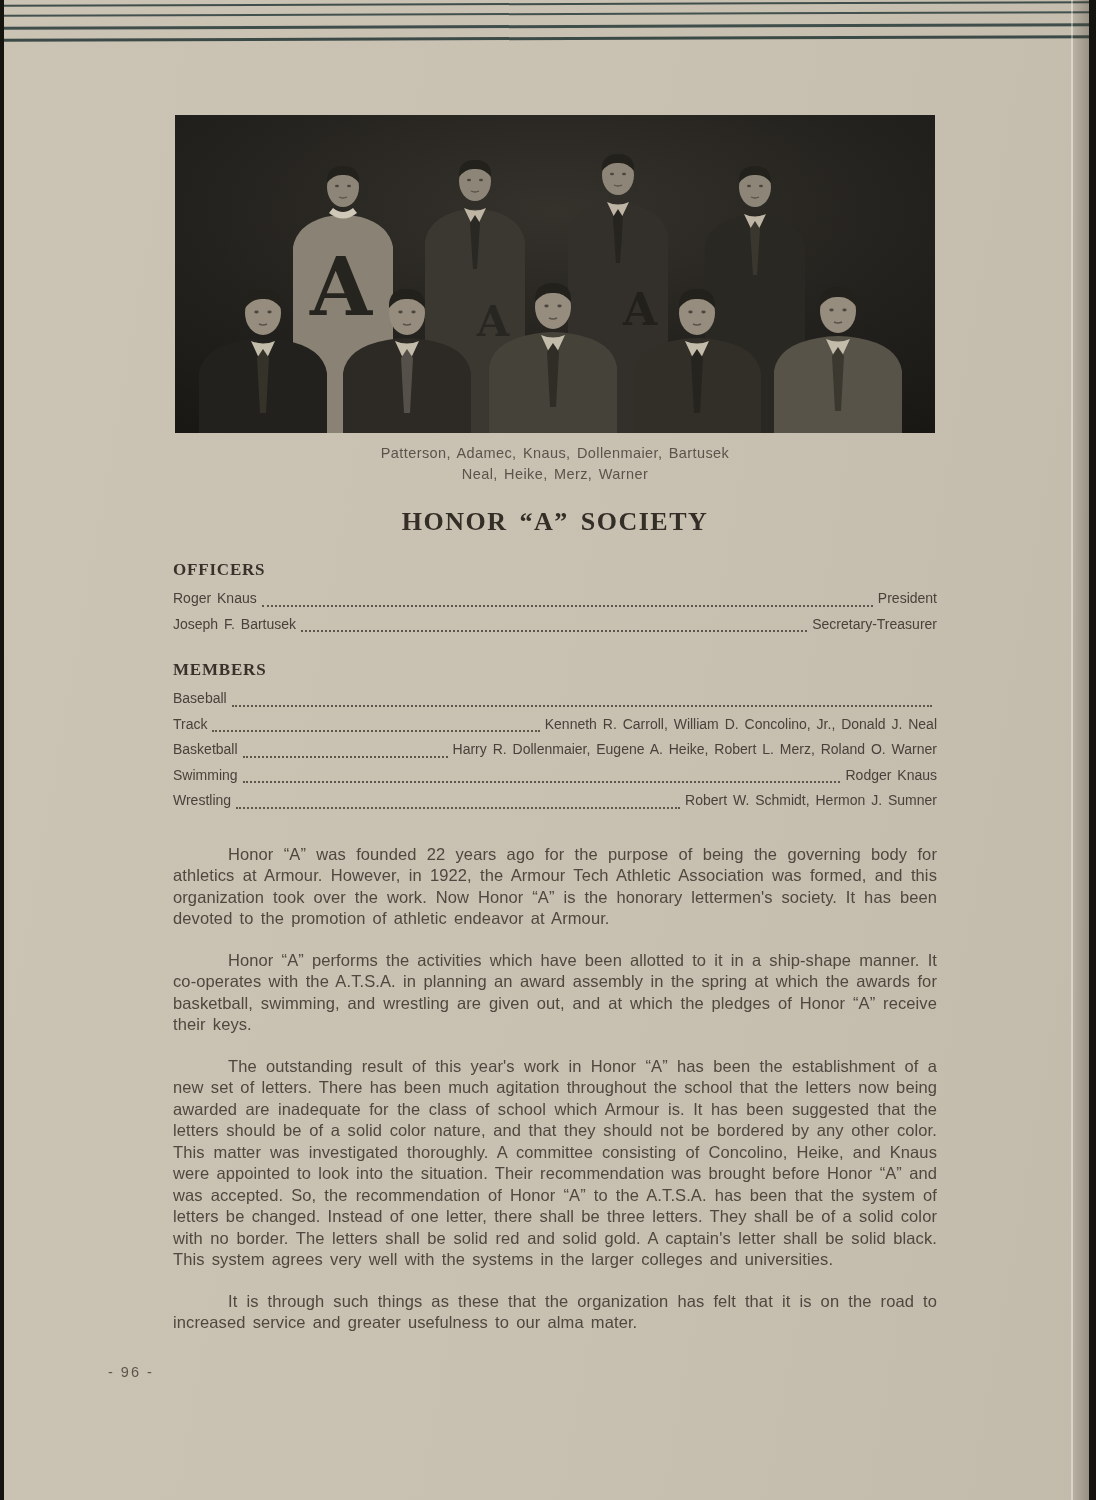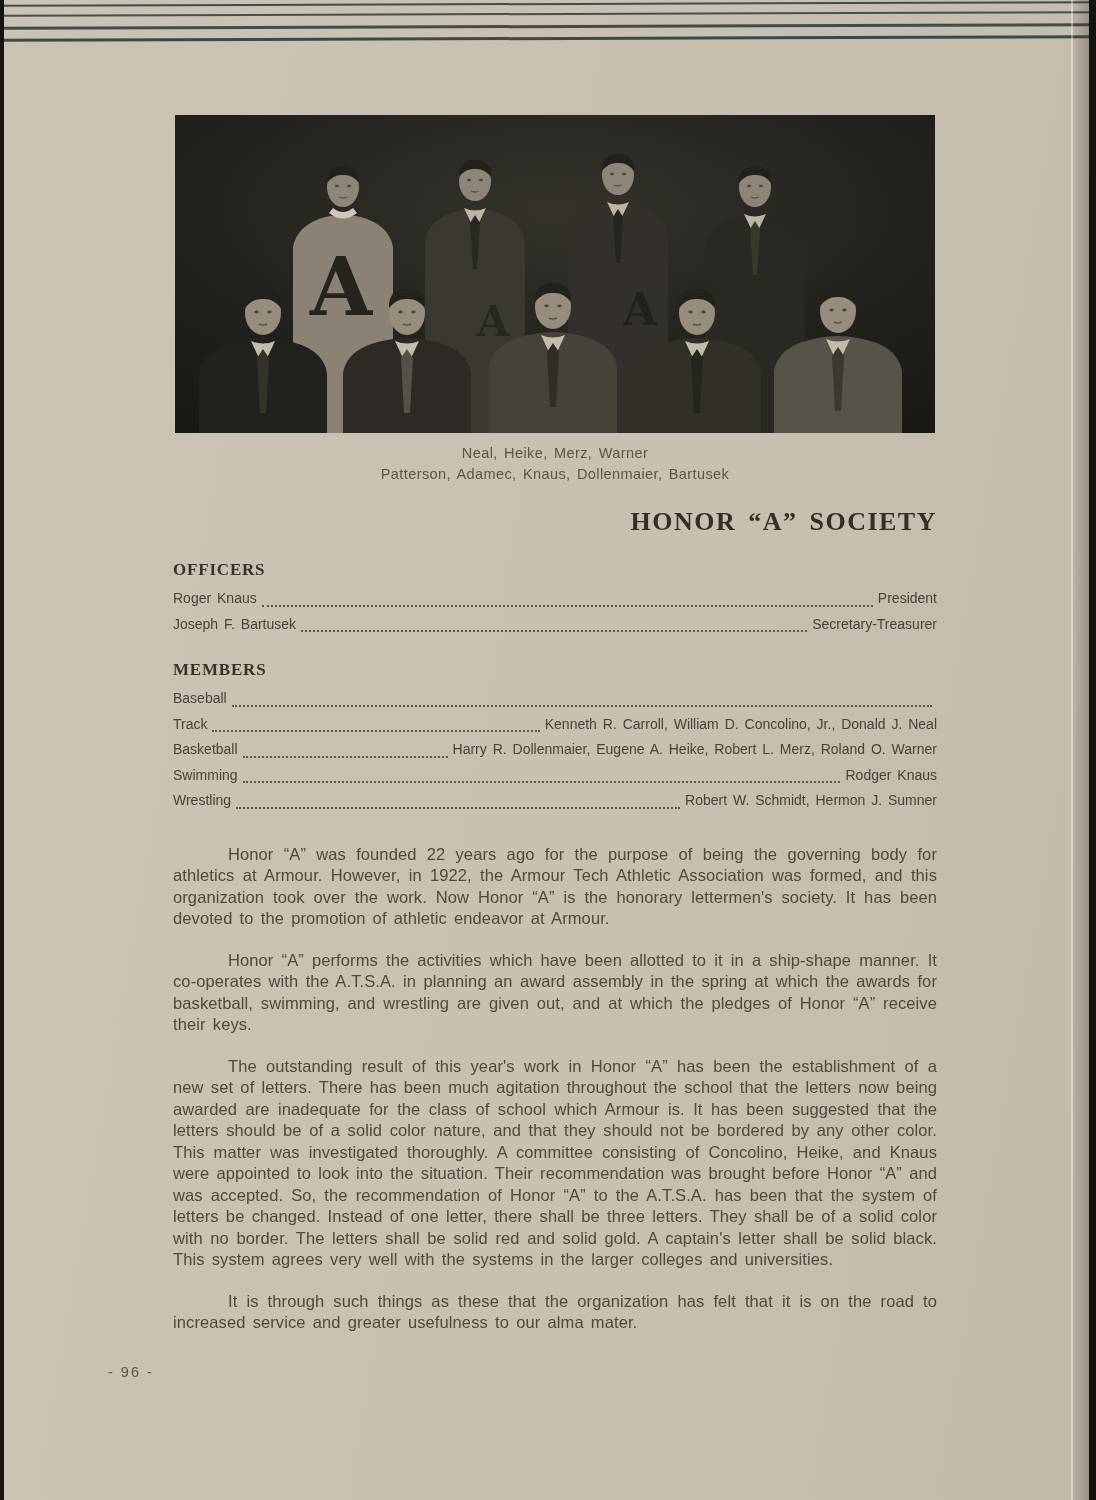--- a/index.html
+++ b/index.html
@@ -23,21 +23,21 @@
   .edge-shade{position:absolute;right:7px;top:0;bottom:0;width:16px;
     background:linear-gradient(to right,rgba(90,80,65,.10),rgba(55,50,40,.30));z-index:5;}
   .edge-dark{position:absolute;right:0;top:0;bottom:0;width:7px;background:#14130f;z-index:6;}
 
   .content{position:relative;padding:0 159px 0 173px;}
   .photo{margin:115px 0 0 2px;width:760px;height:318px;background:#1d1b18;}
   .photo svg{display:block;}
 
   .caption{margin-top:10px;text-align:center;font-size:14.5px;line-height:21px;
     color:#5b544b;letter-spacing:.4px;word-spacing:2px;}
-  .title{margin:22px 0 0;text-align:right;font-family:"Liberation Serif", serif;
+  .title{margin:22px 0 0;text-align:center;font-family:"Liberation Serif", serif;
     font-size:26px;font-weight:bold;letter-spacing:1.5px;color:#332e26;word-spacing:4px;}
   .section-heading{margin:23px 0 0;font-family:Liberation Serif, serif;
     font-size:17px;font-weight:bold;letter-spacing:.8px;color:#38322a;}
   .leader-list{margin-top:6px;}
   .leader-row{display:flex;align-items:flex-end;line-height:25.5px;font-size:14px;
     color:#49423a;word-spacing:2px;}
   .leader-row .lbl{white-space:nowrap;}
   .leader-row .val{white-space:nowrap;}
   .leader-row .dots{flex:1 1 auto;min-width:14px;border-bottom:2px dotted #5d564b;
     margin:0 5px 5px 5px;}
@@ -167,22 +167,22 @@
           <ellipse cx="0" cy="0" rx="18" ry="22" fill="#968d7f"></ellipse>
           <path d="M-18,-5 Q-19,-24 0,-24 Q19,-24 18,-5 Q10,-15 0,-14 Q-10,-15 -18,-5 Z" fill="#23211c"></path>
           <ellipse cx="-6.5" cy="-1" rx="2.2" ry="1.4" fill="#39352e" opacity=".8"></ellipse>
           <ellipse cx="6.5" cy="-1" rx="2.2" ry="1.4" fill="#39352e" opacity=".8"></ellipse>
           <path d="M-4,11 Q0,13 4,11" stroke="#4a453c" stroke-width="1.4" fill="none" opacity=".8"></path>
         </g>
       </svg>
     </figure>
 
     <div class="caption">
+      <div>Patterson, Adamec, Knaus, Dollenmaier, Bartusek</div>
       <div>Neal, Heike, Merz, Warner</div>
-      <div>Patterson, Adamec, Knaus, Dollenmaier, Bartusek</div>
     </div>
 
     <h1 class="title">HONOR “A” SOCIETY</h1>
 
     <h2 class="section-heading">OFFICERS</h2>
     <div class="leader-list">
       <div class="leader-row">
         <span class="lbl">Roger Knaus</span>
         <span class="dots"></span>
         <span class="val">President</span>

